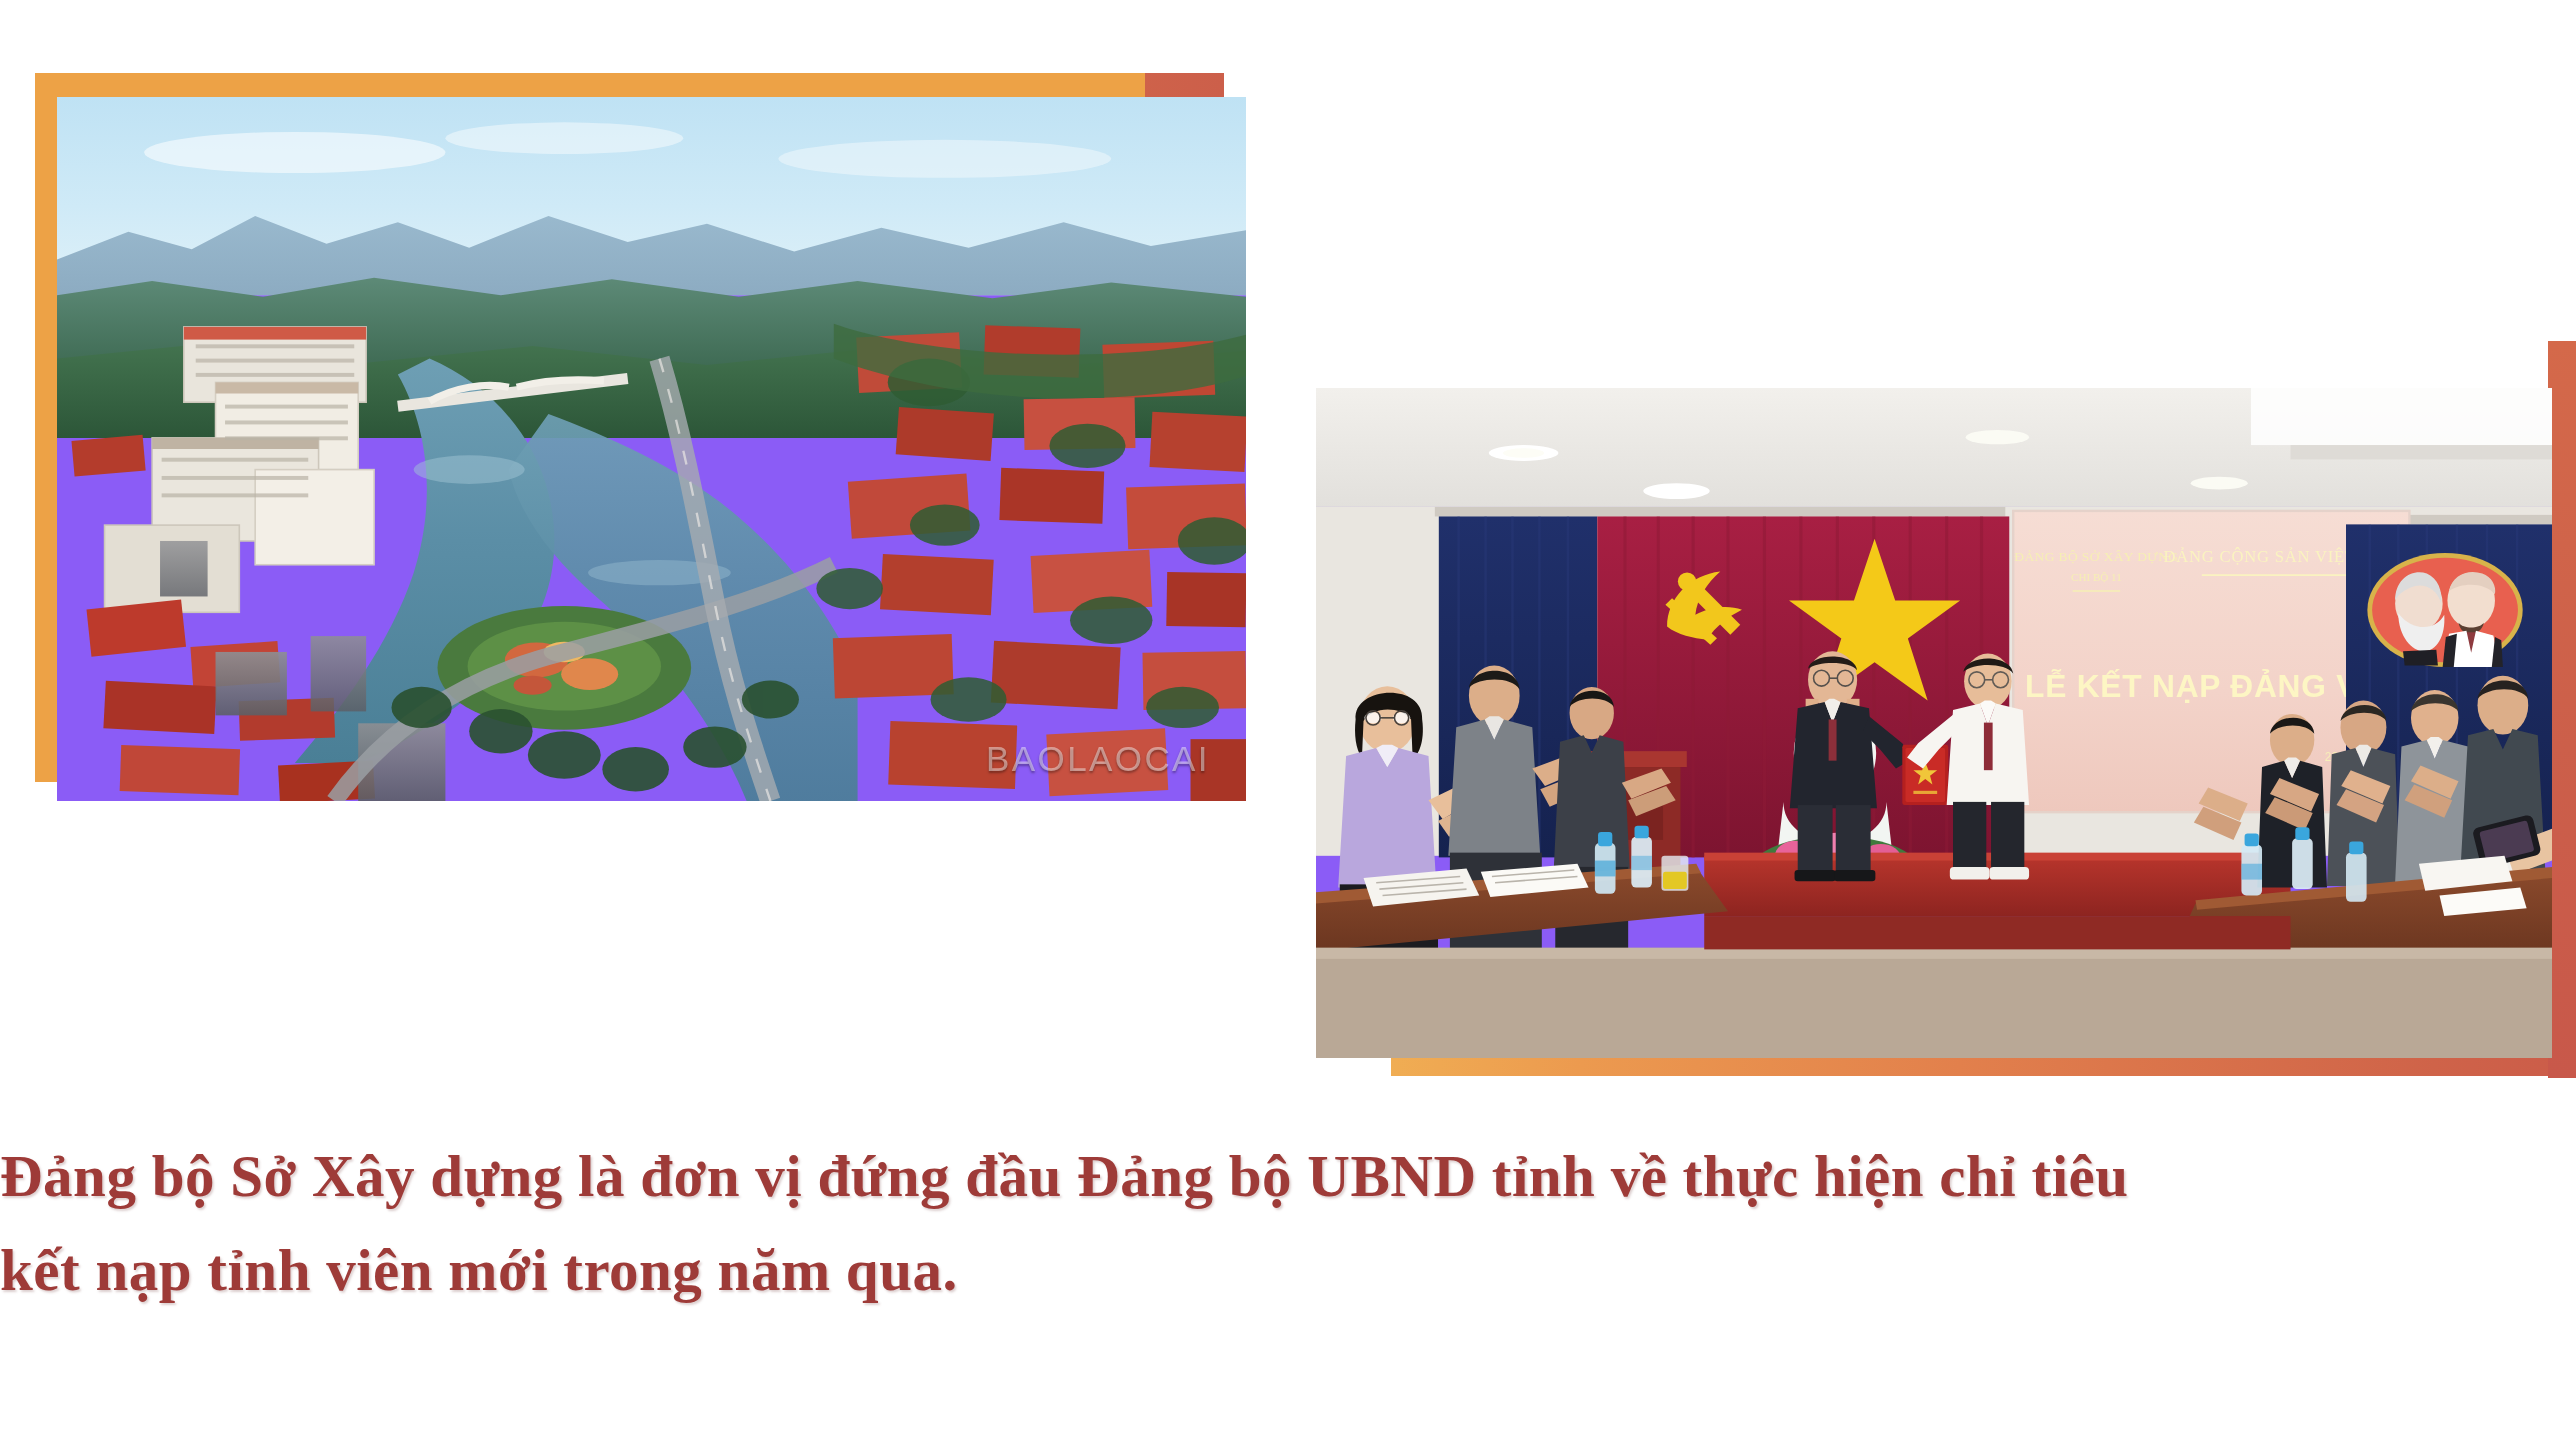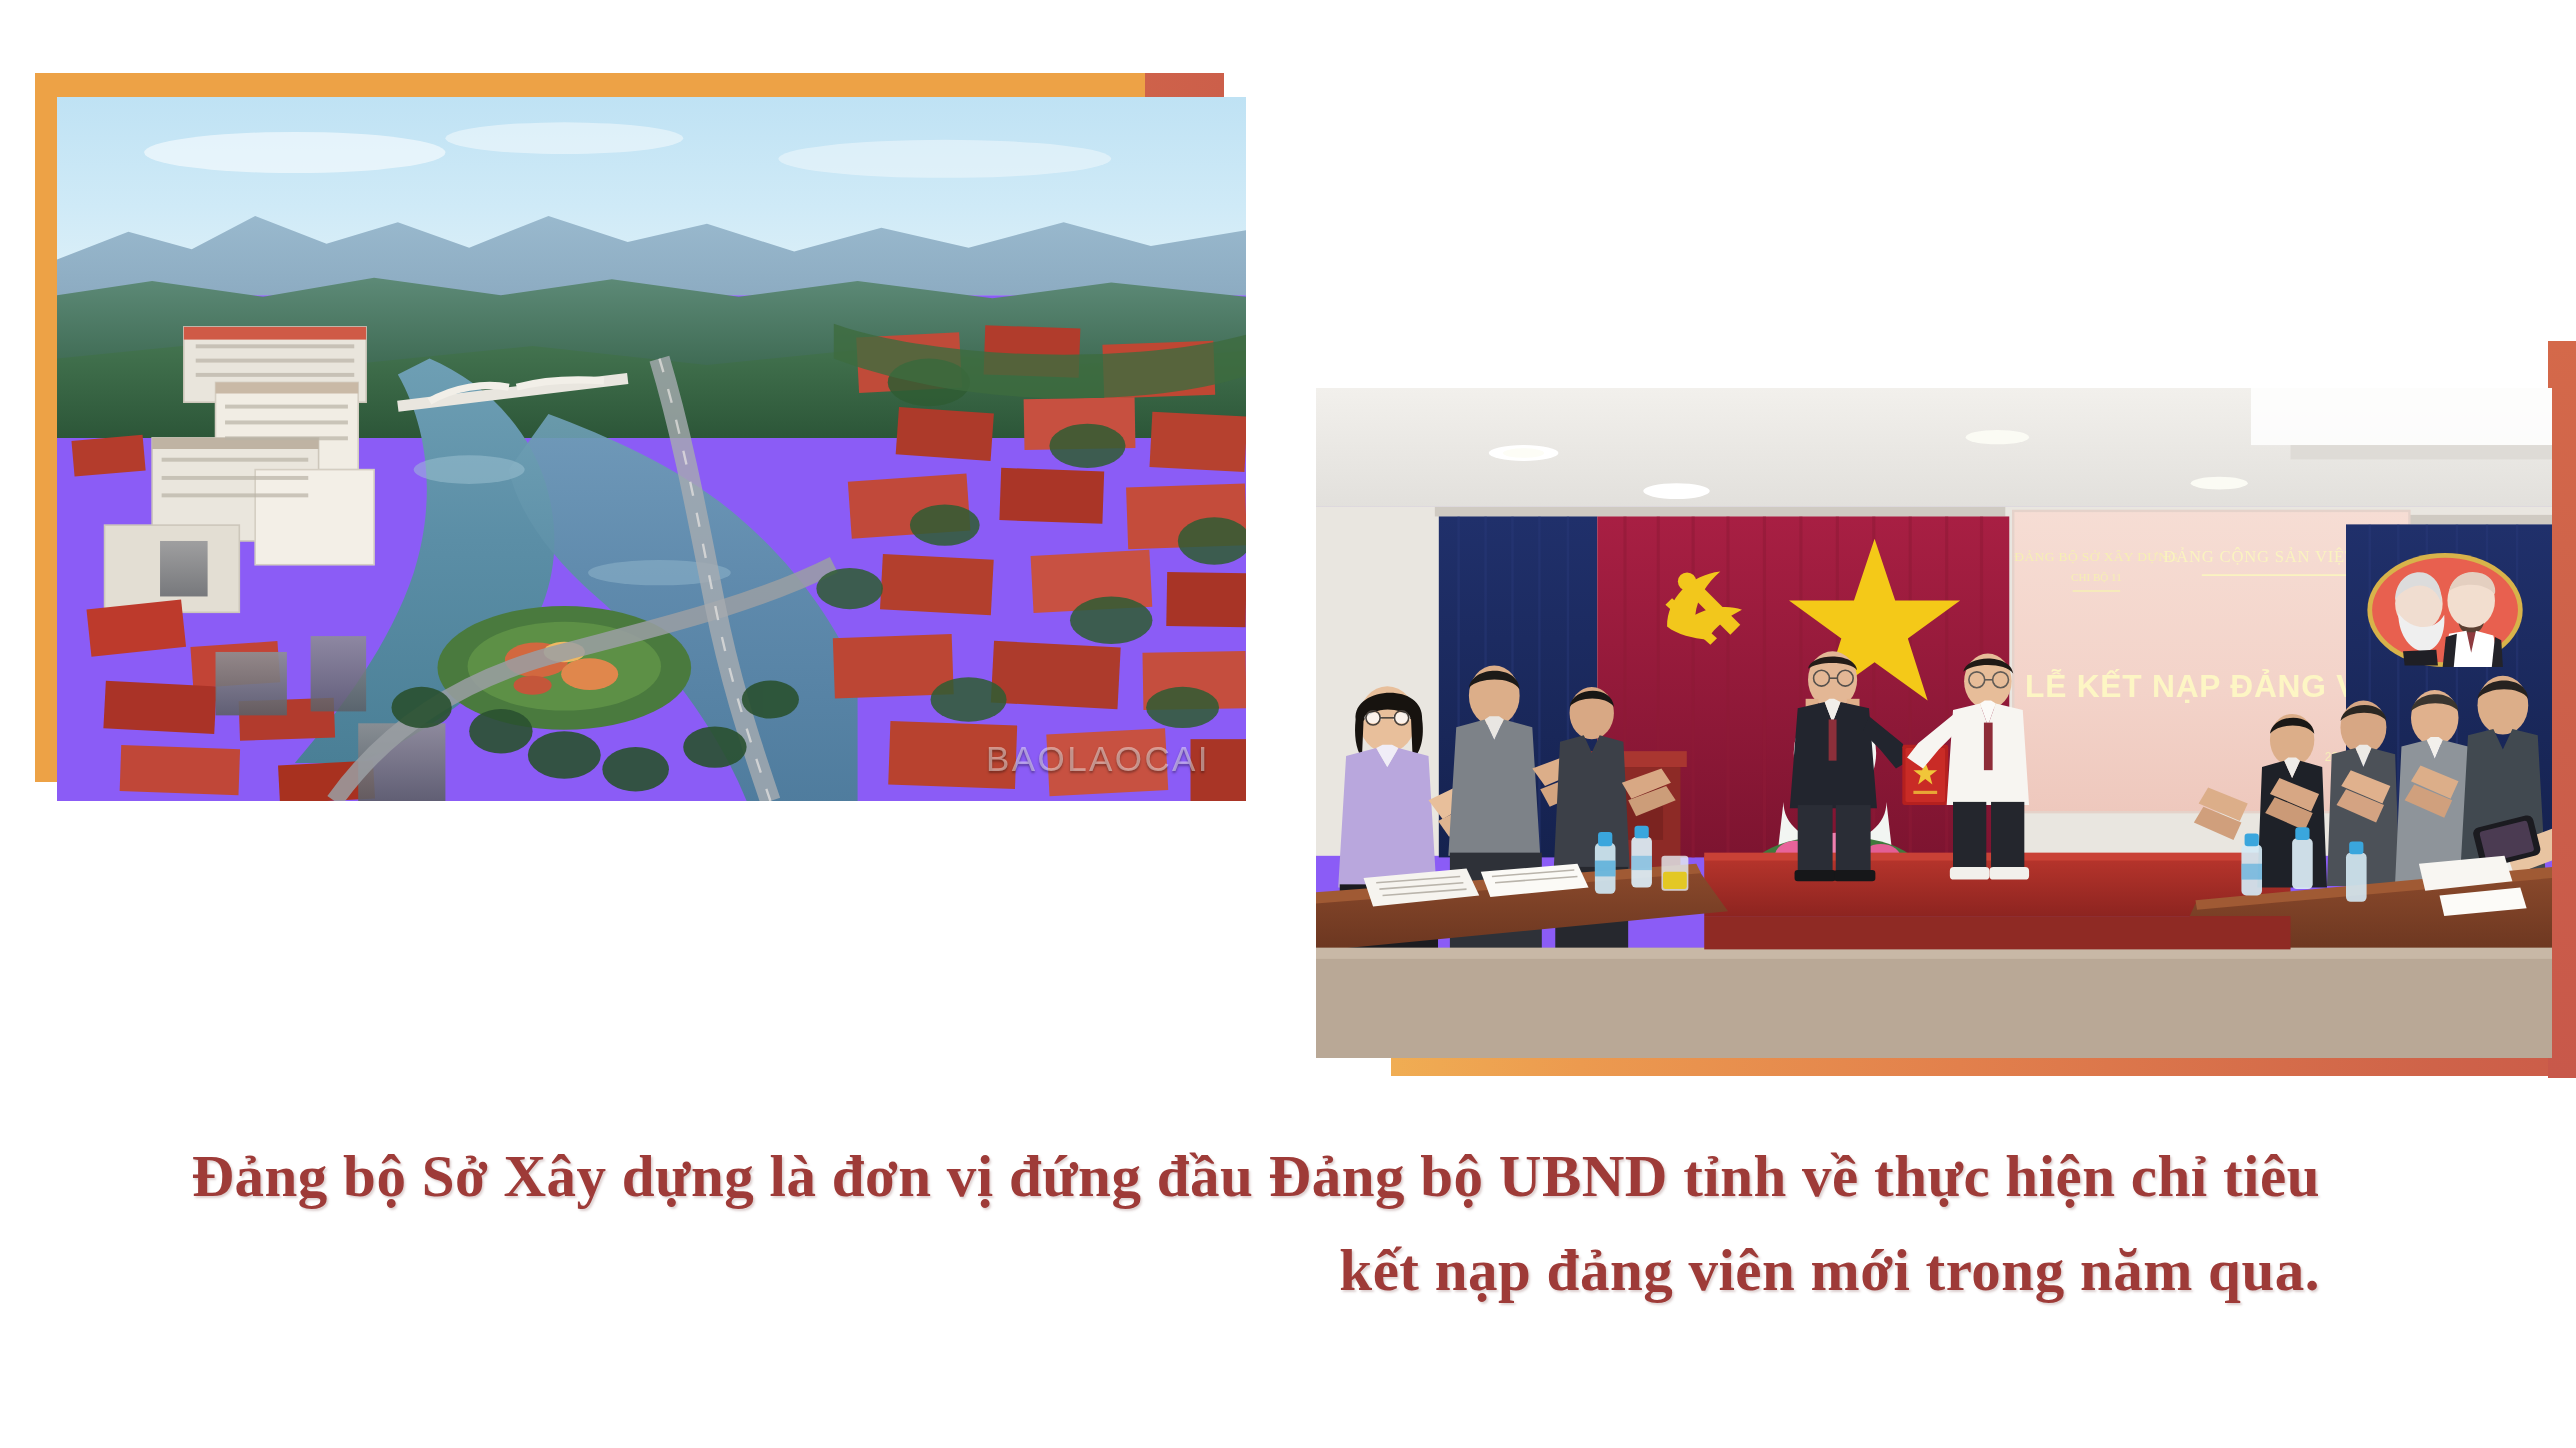--- a/index.html
+++ b/index.html
@@ -81,21 +81,21 @@
   }
 
   .photo-svg { display:block; width:100%; height:100%; }
 
   
   #caption {
     position: absolute;
     left: 0;
     top: 1129px;
     width: 2320px;
-    text-align: right;
+    text-align: left;
     color: #9e3b38;
     font-family: "Liberation Serif", serif;
     font-weight: bold;
     font-size: 59px;
     line-height: 94px;
     letter-spacing: 0.5px;
     text-shadow: 1.6px 2.4px 2.4px rgba(150,110,110,0.33);
     z-index: 5;
   }
   #caption .cap-line { display: block; white-space: nowrap; }
@@ -607,17 +607,17 @@
 
         <rect x="0" y="706" width="1560" height="139" fill="#b9a896"></rect>
         <rect x="0" y="706" width="1560" height="14" fill="#c8b8a6"></rect>
         <rect x="490" y="666" width="740" height="42" fill="#8f2a24"></rect>
       </svg>
     </div>
   </div>
 
   <div id="caption">
     <span class="cap-line">Đảng bộ Sở Xây dựng là đơn vị đứng đầu Đảng bộ UBND tỉnh về thực hiện chỉ tiêu</span>
-    <span class="cap-line">kết nạp đảng viên mới trong năm qua.</span>
+    <span class="cap-line">kết nạp tỉnh viên mới trong năm qua.</span>
   </div>
 
 </div>
 
 
 </body></html>

